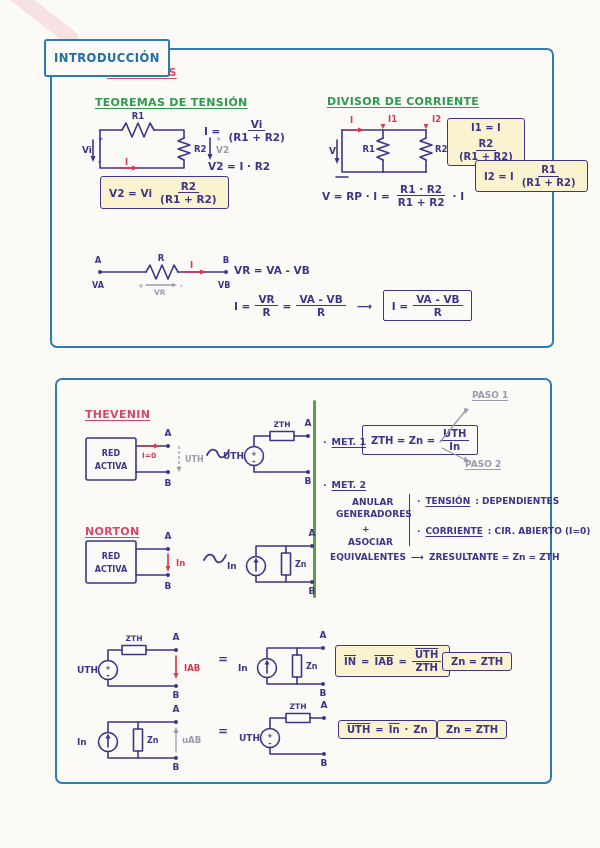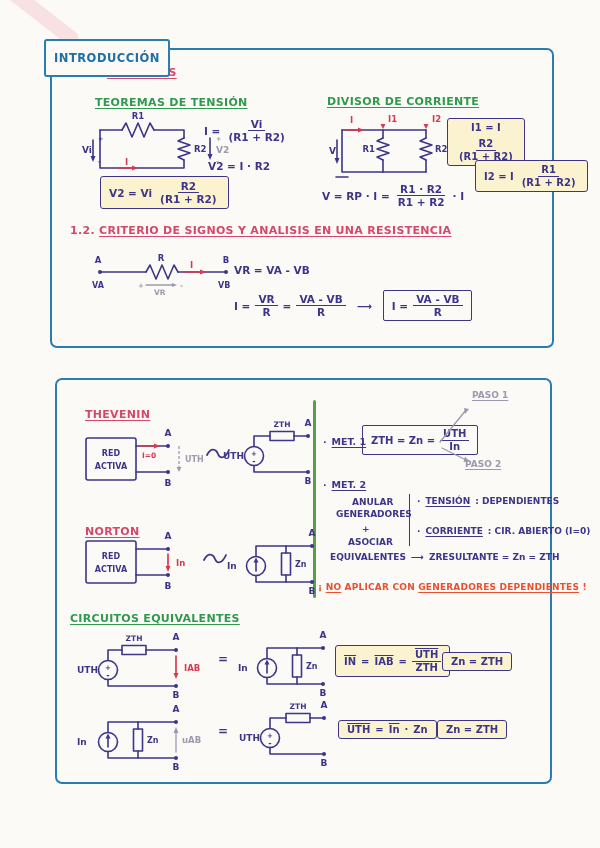--- a/index.html
+++ b/index.html
@@ -142,24 +142,20 @@
     </span>
   </div>
   <div class="formula fbox" style="left:447px;top:160px;font-size:10px;margin-left:28px;">
     <span>I2 = I</span>
     <span class="frac">
       <span class="num">R1</span>
       <span class="den">(R1 + R2)</span>
     </span>
   </div>
 
-  <div class="abs hred" style="left:70px;top:224px;">
-    <span>1.2.</span>
-    <span class="u">CRITERIO DE SIGNOS Y ANALISIS  EN UNA RESISTENCIA</span>
-  </div>
 
   <svg style="left:88px;top:254px;" width="150" height="44" viewBox="0 0 150 44">
     <g stroke="#3d3589" stroke-width="1.6" fill="none" stroke-linecap="round" stroke-linejoin="round">
       <path d="M12,18 H58"></path>
       <polyline points="58,18 62,11 68,25 74,11 80,25 86,11 90,18"></polyline>
       <path d="M90,18 H138"></path>
     </g>
     <circle cx="12" cy="18" r="2" fill="#3d3589"></circle>
     <circle cx="138" cy="18" r="2" fill="#3d3589"></circle>
     <g stroke="#d63a52" stroke-width="1.7" stroke-linecap="round">
@@ -298,27 +294,20 @@
     <span>·</span>
     <span class="u">TENSIÓN</span>
     <span>: DEPENDIENTES</span>
   </div>
   <div class="met-row" style="left:417px;top:526px;font-size:9px;">
     <span>·</span>
     <span class="u">CORRIENTE</span>
     <span>:  CIR. ABIERTO (I=0)</span>
   </div>
 
-  <div class="abs warn" style="left:318px;top:582px;">
-    <span>¡</span>
-    <span class="u">NO</span>
-    <span>APLICAR CON</span>
-    <span class="u">GENERADORES DEPENDIENTES</span>
-    <span>!</span>
-  </div>
 
   <div class="abs hred u" style="left:85px;top:512px;margin-top:13px;">NORTON</div>
 
   <svg style="left:82px;top:527px;" width="120" height="64" viewBox="0 0 120 64">
     <g stroke="#3d3589" stroke-width="1.6" fill="none" stroke-linecap="round" stroke-linejoin="round">
       <rect x="4" y="14" width="50" height="42" rx="2"></rect>
       <path d="M54,22 H86"></path>
         <path d="M54,48 H86"></path>
     </g>
     <circle cx="86" cy="22" r="2" fill="#3d3589"></circle>
@@ -350,21 +339,20 @@
     </g>
     <polygon points="27.5,36.5 32.5,36.5 30,31.5" fill="#3d3589"></polygon>
     <circle cx="86" cy="20" r="2" fill="#3d3589"></circle>
       <circle cx="86" cy="56" r="2" fill="#3d3589"></circle>
     <text x="1" y="43" font-size="9" fill="#3d3589">In</text>
     <text x="69" y="41" font-size="8" fill="#3d3589">Zn</text>
     <text x="86" y="10" font-size="9" fill="#3d3589" text-anchor="middle">A</text>
     <text x="86" y="68" font-size="9" fill="#3d3589" text-anchor="middle">B</text>
   </svg>
 
-  <div class="abs hgreen u" style="left:70px;top:612px;">CIRCUITOS EQUIVALENTES</div>
 
   <svg style="left:76px;top:628px;" width="135" height="70" viewBox="0 0 135 70">
     <g stroke="#3d3589" stroke-width="1.6" fill="none" stroke-linecap="round" stroke-linejoin="round">
       <circle cx="32" cy="42" r="9.5"></circle>
       <path d="M32,32.5 V22 H46"></path>
         <rect x="46" y="17.5" width="24" height="9"></rect>
         <path d="M70,22 H100"></path>
       <path d="M32,51.5 V58 H100"></path>
     </g>
     <circle cx="100" cy="22" r="2" fill="#3d3589"></circle>

